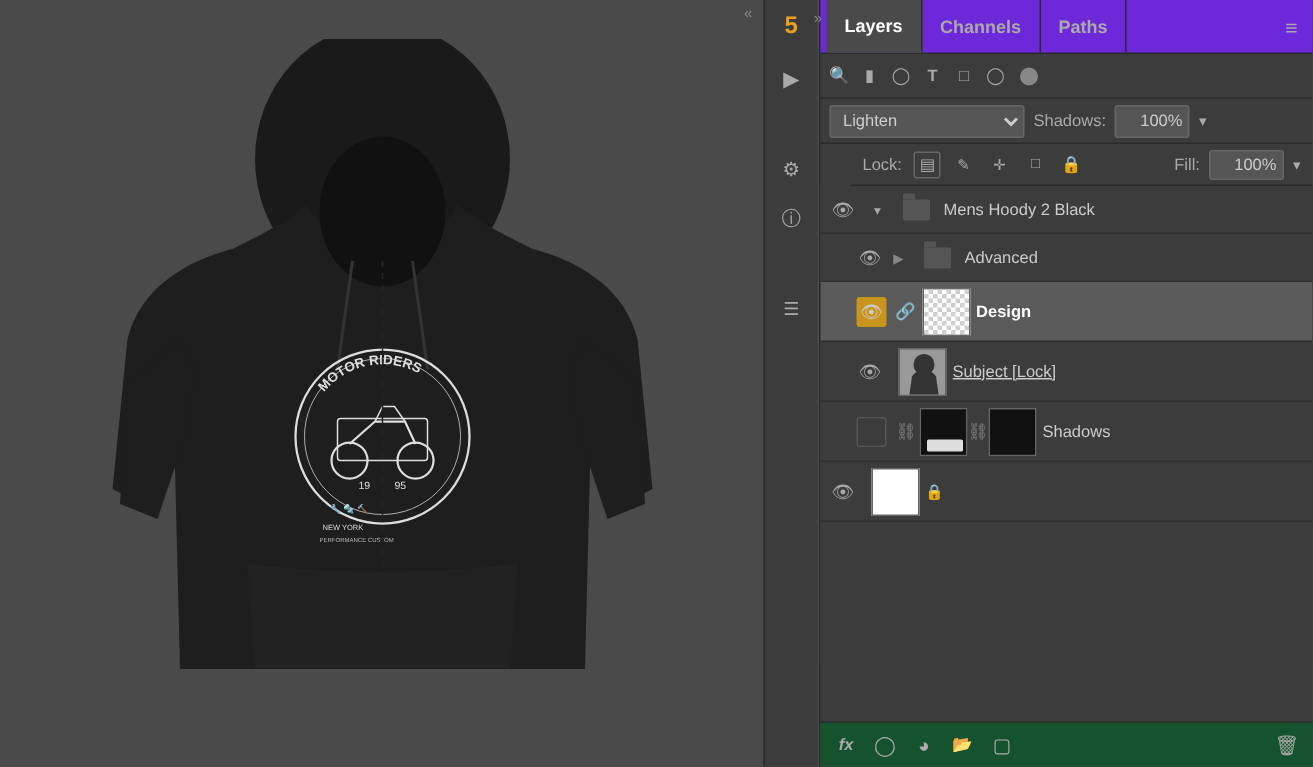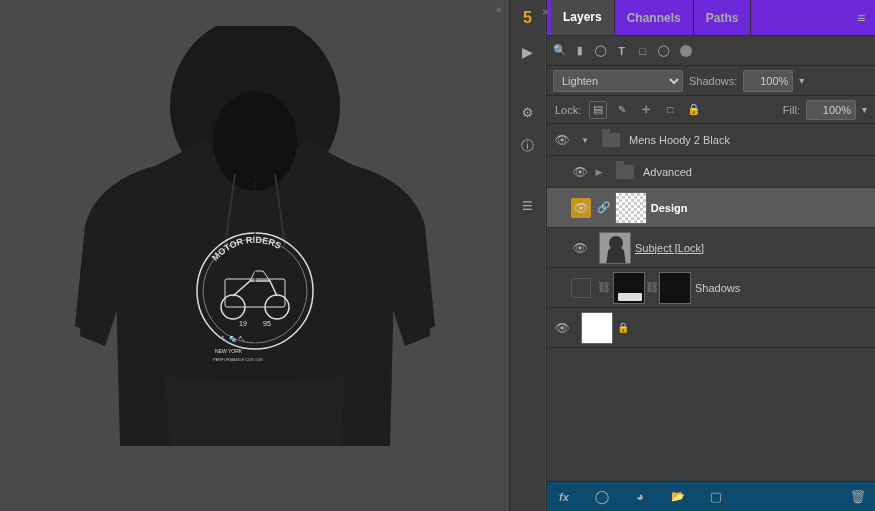--- a/index.html
+++ b/index.html
@@ -188,20 +188,21 @@
     }
 
     
     .lock-row {
       display: flex;
       align-items: center;
       padding: 4px 8px;
       gap: 6px;
       border-bottom: 1px solid #2a2a2a;
       height: 28px;
+      margin-left: 20px;
     }
 
     .lock-label {
       color: #aaa;
       font-size: 11px;
       margin-right: 2px;
     }
 
     .lock-icon {
       width: 18px;
@@ -360,24 +361,24 @@
       text-overflow: ellipsis;
       margin-left: 4px;
     }
     .layer-name.underline { text-decoration: underline; }
 
     
     .panel-bottom {
       display: flex;
       align-items: center;
       padding: 4px 6px;
-      gap: 16px;
+      gap: 4px;
       border-top: 1px solid #2a2a2a;
       height: 30px;
-      background: #0c4a6e;
+      background: #14532d;
       margin-top: 36px;
     }
 
     .bottom-icon {
       width: 22px;
       height: 22px;
       display: flex;
       align-items: center;
       justify-content: center;
       color: #aaa;

